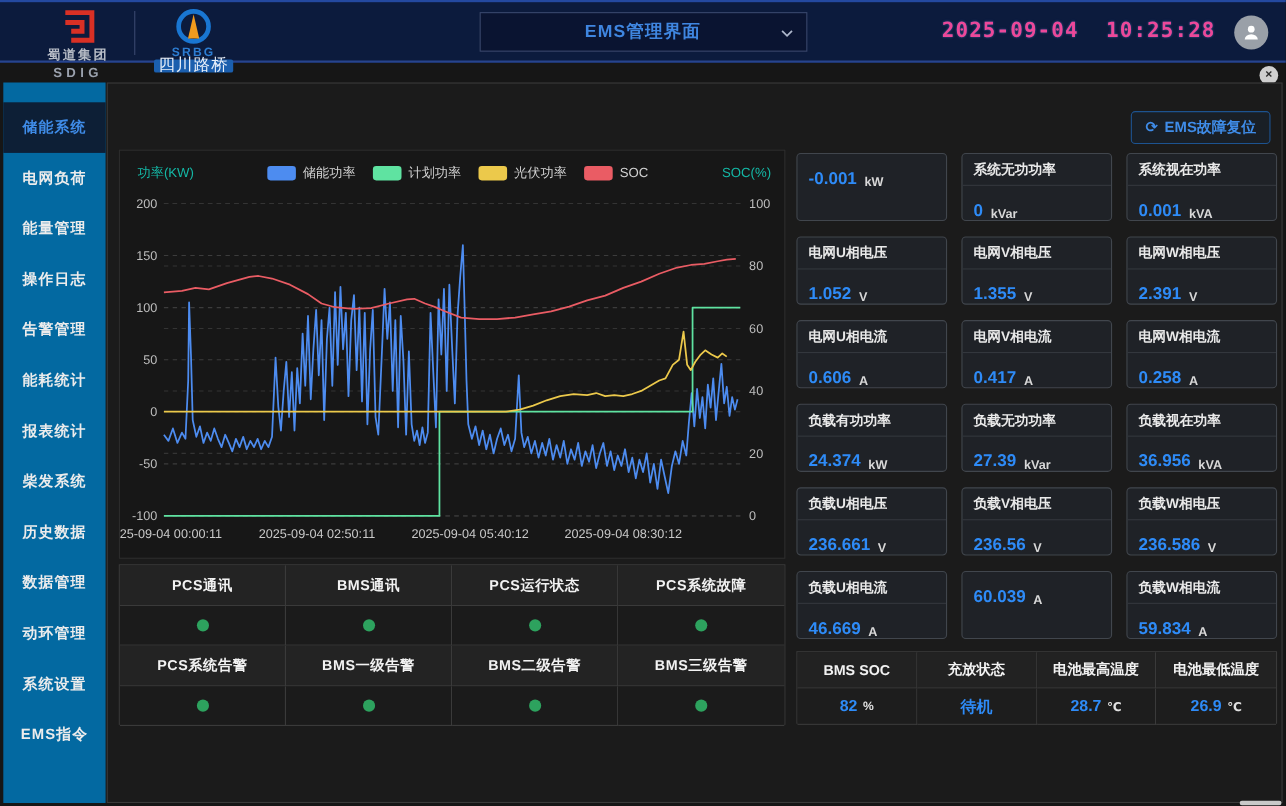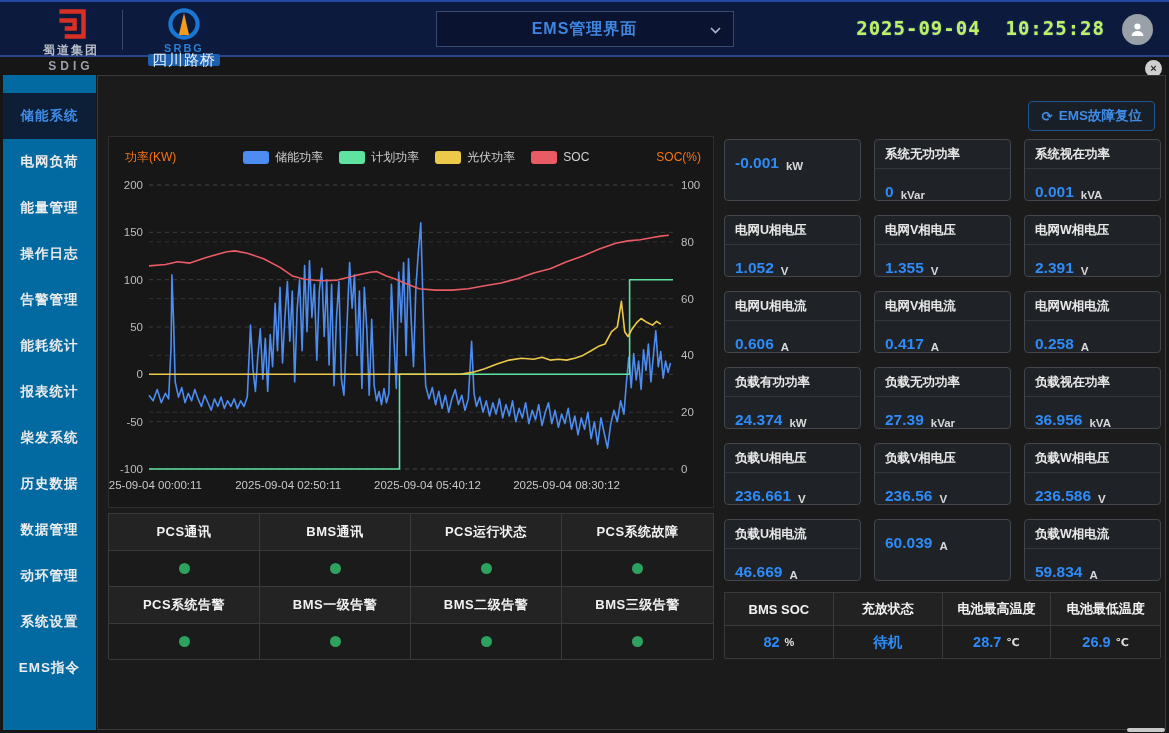--- a/index.html
+++ b/index.html
@@ -2,48 +2,48 @@
 <html><head>
 <meta charset="utf-8">
 <style>
   html,body{margin:0;padding:0;background:#0e0e0e;font-family:"Liberation Sans","DejaVu Sans",sans-serif;}
   #app{position:relative;width:1169px;height:733px;background:#161616;overflow:hidden;}
 
   
   #header{position:absolute;left:0;top:0;width:1169px;height:57px;background:#0c1b3d;border-top:2px solid #2449a0;border-bottom:2px solid #27448e;box-sizing:border-box;}
   .logo-block{position:absolute;top:5px;display:flex;flex-direction:column;align-items:center;}
   #logo1{left:16px;width:110px;}
-  #logo2{left:144px;width:80px;}
+  #logo2{left:136px;width:80px;}
   .logo-title{color:#b7bcc6;font-size:12px;font-weight:700;letter-spacing:2px;margin-top:1px;}
   .logo-sub{color:#9aa1ad;font-size:12px;font-weight:700;letter-spacing:4px;}
   #logo2 .logo-title{color:#2d7dd2;letter-spacing:2px;font-size:11px;}
   .logo-pill{background:#1b5fae;color:#e8f0fa;font-size:15px;border-radius:2px;padding:0 4px;line-height:12px;letter-spacing:1px;}
   #header-divider{position:absolute;left:122px;top:8px;width:1px;height:40px;background:#39486e;}
   #page-select{position:absolute;left:50%;top:9px;transform:translateX(-50%);width:296px;height:34px;background:#0a1431;border:1px solid #39486e;display:flex;align-items:center;justify-content:center;cursor:pointer;}
   #page-select .sel-label{color:#3f86e0;font-size:16px;font-weight:700;letter-spacing:1px;}
   #page-select svg{position:absolute;right:12px;top:15px;}
-  #datetime{position:absolute;right:64px;top:15px;color:#bef264;font-family:"DejaVu Sans Mono","Liberation Mono",monospace;font-size:19px;font-weight:700;letter-spacing:1px;text-shadow:0 0 2px rgba(120,160,255,.5);white-space:nowrap;}
+  #datetime{position:absolute;right:64px;top:15px;color:#ec4899;font-family:"DejaVu Sans Mono","Liberation Mono",monospace;font-size:19px;font-weight:700;letter-spacing:1px;text-shadow:0 0 2px rgba(120,160,255,.5);white-space:nowrap;}
   #avatar{position:absolute;right:16px;top:12px;width:31px;height:31px;border-radius:50%;background:#9aa0a8;display:flex;align-items:center;justify-content:center;cursor:pointer;}
 
   
   #close-btn{position:absolute;right:7px;top:60px;width:17px;height:17px;border-radius:50%;background:#cfcfcf;color:#2b2b2b;font-size:11px;font-weight:700;line-height:17px;text-align:center;cursor:pointer;}
 
   
   #sidebar{position:absolute;left:3px;top:75px;width:93px;height:655px;background:#0369a1;padding-top:18px;box-sizing:border-box;}
   .side-item{height:46px;line-height:46px;text-align:center;color:#ececec;font-size:13.5px;font-weight:600;cursor:pointer;letter-spacing:1px;}
   .side-item.active{background:#0d1f36;color:#3f8ce8;}
 
   
   #main{position:absolute;left:97px;top:75px;width:1069px;height:655px;background:#1b1b1b;border:1px solid #3a3a3a;box-sizing:border-box;}
   #reset-btn{position:absolute;right:10px;top:25px;height:28px;padding:0 12px;border:1px solid #1d5390;border-radius:4px;background:rgba(20,42,72,.25);color:#3f8ce8;font-size:13.5px;font-weight:600;display:flex;align-items:center;gap:6px;cursor:pointer;}
 
   
   #chart-panel{position:absolute;left:10px;top:60px;width:606px;height:372px;background:#171717;border:1px solid #2e2e2e;box-sizing:border-box;}
   #chart-head{display:flex;align-items:center;height:32px;margin-top:4px;}
-  .axis-name{color:#f97316;font-size:12px;}
+  .axis-name{color:#14b8a6;font-size:12px;}
   #axis-left-name{margin-left:16px;}
   #axis-right-name{margin-right:12px;}
   #legend{flex:1;display:flex;justify-content:center;gap:16px;}
   .legend-item{display:flex;align-items:center;gap:6px;cursor:pointer;}
   .legend-chip{width:26px;height:13px;border-radius:3px;}
   .legend-label{color:#d2d2d2;font-size:12px;}
   #chart-svg{display:block;}
 
   
   #status-grid{position:absolute;left:10px;top:437px;width:606px;height:146px;display:grid;grid-template-columns:repeat(4,1fr);grid-template-rows:37px 36px 37px 36px;border:1px solid #3a3a3a;box-sizing:border-box;}

